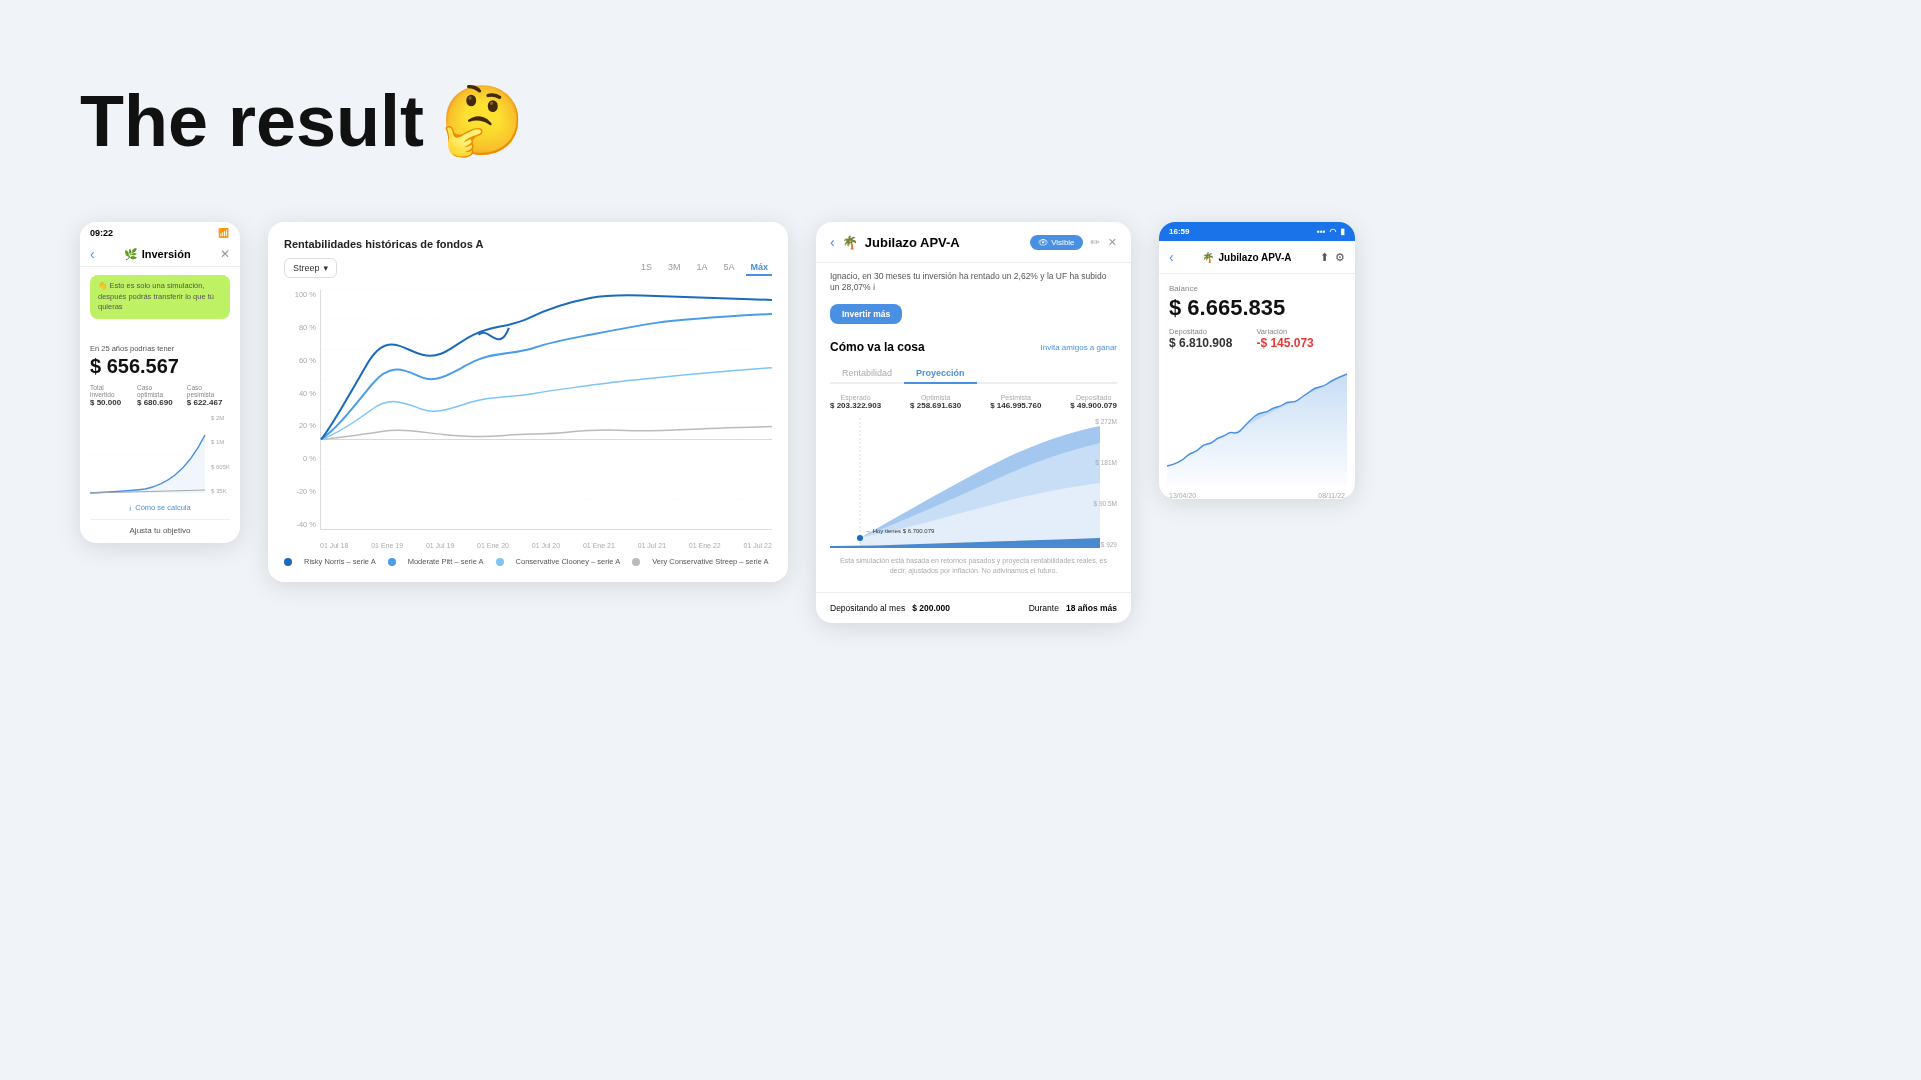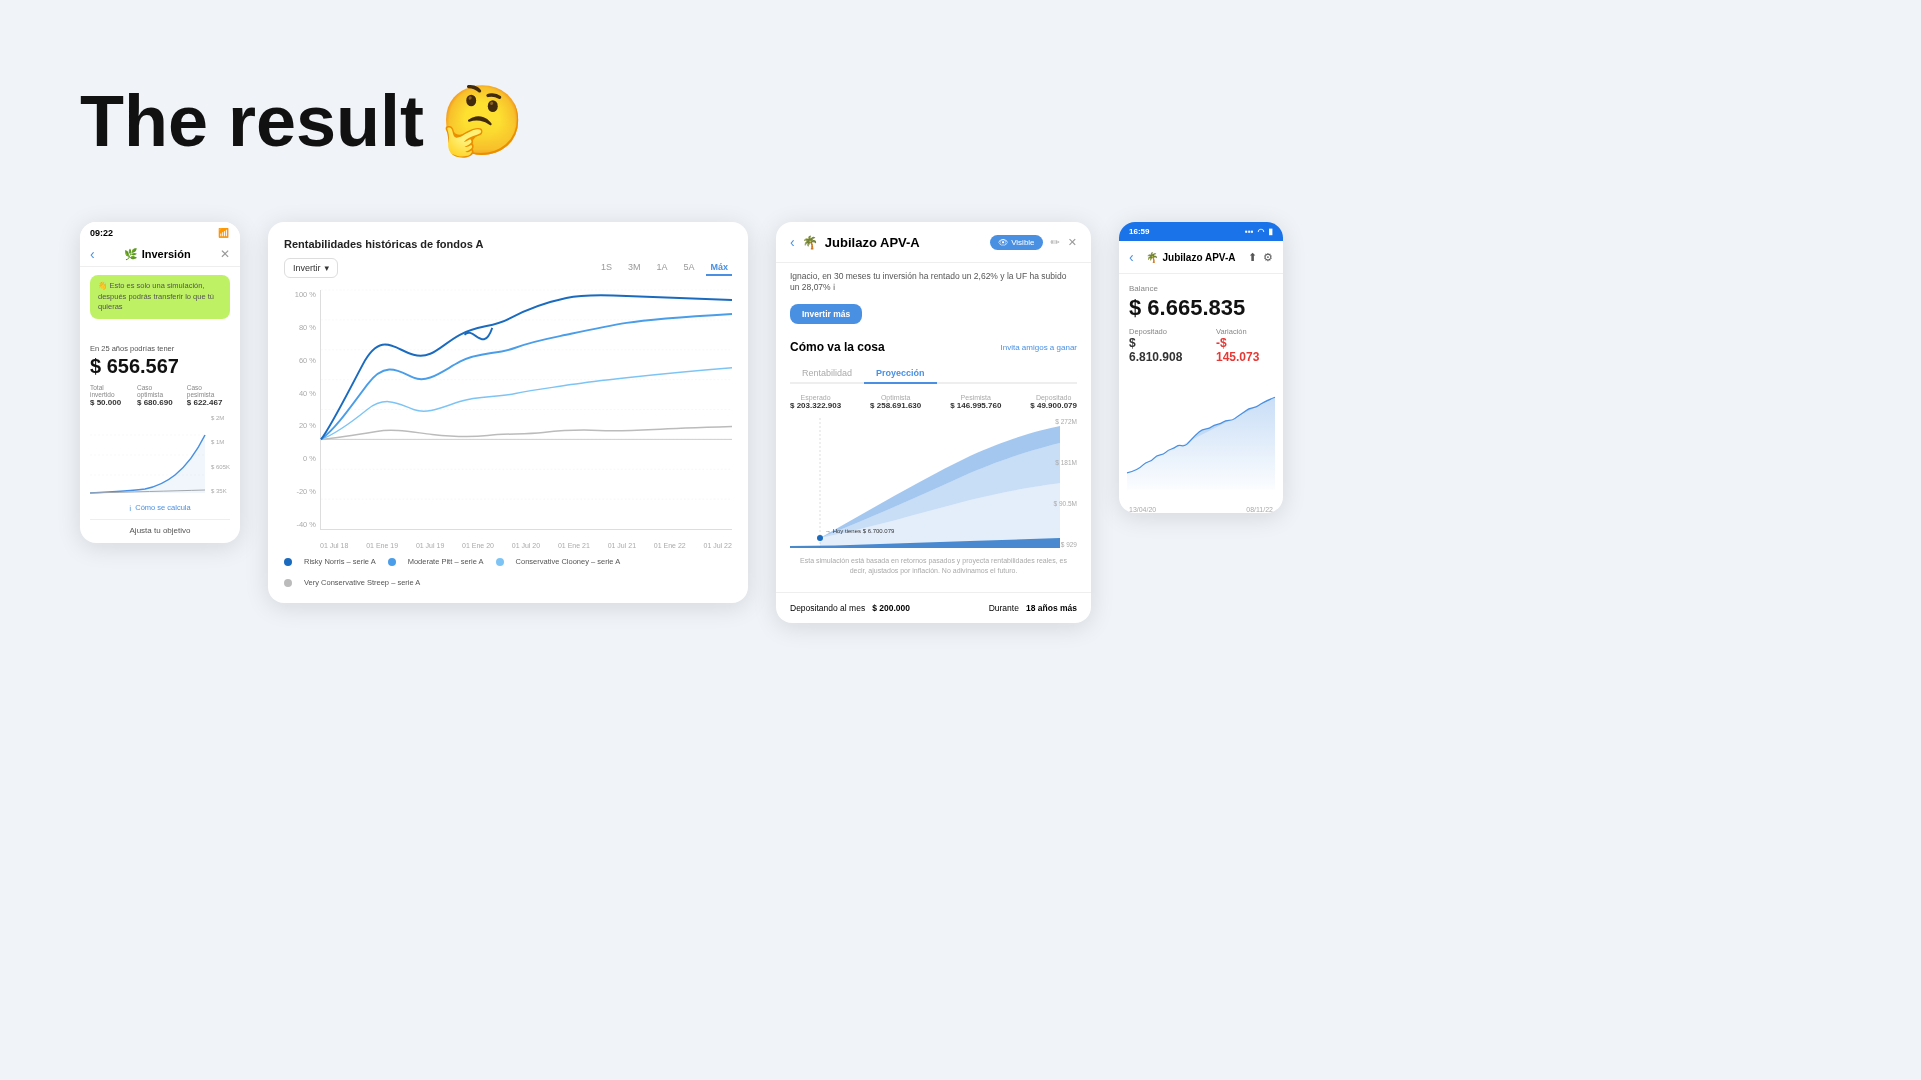--- a/index.html
+++ b/index.html
@@ -153,21 +153,21 @@
     .adjust-btn {
       font-size: 8px;
       color: #555;
       border-top: 1px solid #eee;
       padding-top: 6px;
       text-align: center;
     }
 
     
     .card-2 {
-      width: 480px;
+      width: 520px;
       flex-shrink: 0;
       padding: 16px;
     }
 
     .chart-title {
       font-size: 11px;
       font-weight: 700;
       color: #222;
       margin-bottom: 8px;
     }
@@ -403,21 +403,21 @@
       display: flex;
       justify-content: space-between;
       align-items: center;
       padding: 10px 14px;
       border-top: 1px solid #eee;
       font-size: 8.5px;
     }
 
     
     .card-4 {
-      width: 164px;
+      width: 196px;
       flex-shrink: 0;
     }
 
     .mobile-status-bar-4 {
       background: #1a73e8;
       color: #fff;
       display: flex;
       justify-content: space-between;
       align-items: center;
       padding: 5px 10px;
@@ -590,21 +590,21 @@
         <div class="adjust-btn">
           <span>Ajusta tu objetivo</span>
         </div>
       </div>
     </div>
 
     <div class="card card-2">
       <div class="chart-title">Rentabilidades históricas de fondos A</div>
       <div class="chart-controls">
         <div class="select-box">
-          <span>Invertir</span>
+          <span>Streep</span>
           <span>▾</span>
         </div>
         <div class="time-tabs">
           <span class="time-tab">1S</span>
           <span class="time-tab">3M</span>
           <span class="time-tab">1A</span>
           <span class="time-tab">5A</span>
           <span class="time-tab active">Máx</span>
         </div>
       </div>

